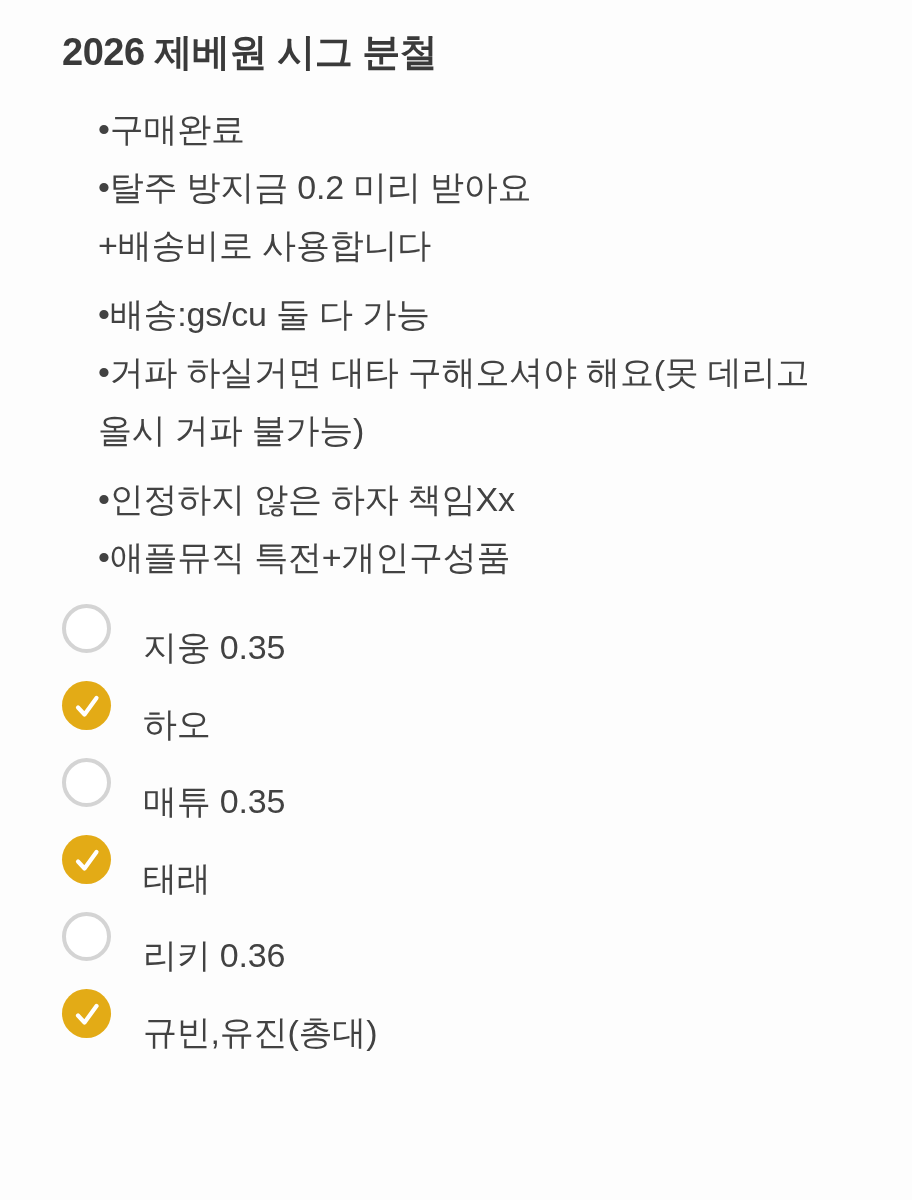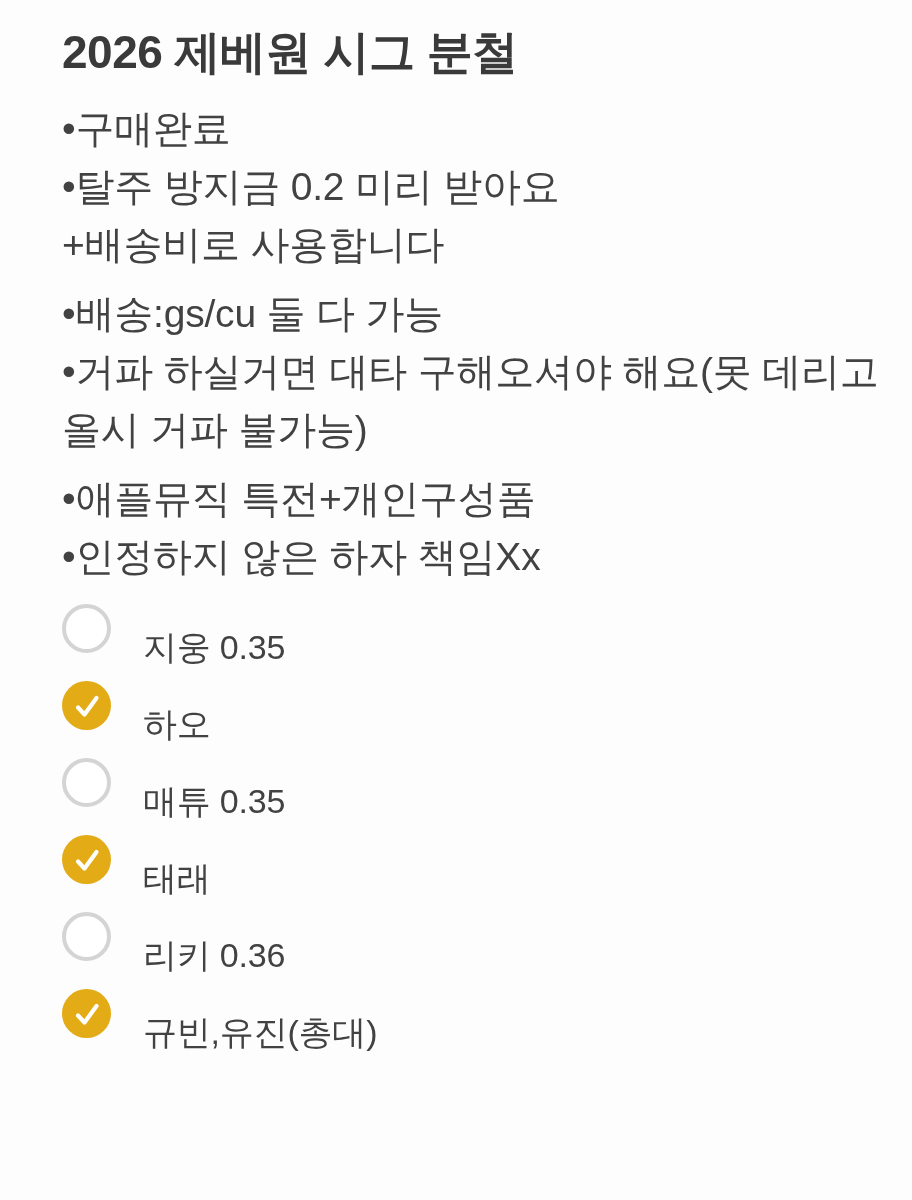--- a/index.html
+++ b/index.html
@@ -12,31 +12,32 @@
     position: relative;
     width: 912px;
     height: 1200px;
     overflow: hidden;
     background: var(--background, #FDFDFD);
     box-sizing: border-box;
     padding: 26px 40px 0 62px;
   }
   .note-title {
     margin: 0 0 22px 0;
-    font-size: 46px;
+    font-size: 38px;
     line-height: 52px;
     font-weight: 700;
     letter-spacing: -0.5px;
     color: var(--title-text, #3A3A3A);
   }
   .desc {
-    font-size: 39px;
+    font-size: 34px;
     line-height: 58px;
     color: var(--body-text, #424242);
     letter-spacing: -0.2px;
+    margin-left: 36px;
   }
   .desc .desc-line { white-space: pre; }
   
   .desc .desc-line:nth-child(4),
   .desc .desc-line:nth-child(7) { margin-top: 11px; }
 
   .checklist { margin-top: 4px; }
   .check-row {
     display: flex;
     align-items: center;
@@ -76,22 +77,22 @@
 
   <h1 class="note-title">2026 제베원 시그 분철</h1>
 
   <div class="desc">
     <div class="desc-line">•구매완료</div>
     <div class="desc-line">•탈주 방지금 0.2 미리 받아요</div>
     <div class="desc-line">+배송비로 사용합니다</div>
     <div class="desc-line">•배송:gs/cu 둘 다 가능</div>
     <div class="desc-line">•거파 하실거면 대타 구해오셔야 해요(못 데리고</div>
     <div class="desc-line">올시 거파 불가능)</div>
+    <div class="desc-line">•인정하지 않은 하자 책임Xx</div>
     <div class="desc-line">•애플뮤직 특전+개인구성품</div>
-    <div class="desc-line">•인정하지 않은 하자 책임Xx</div>
   </div>
 
   <div class="checklist">
 
     <div class="check-row">
       <span class="checkbox">
         
       </span>
       <span class="check-label">지웅 0.35</span>
     </div>

